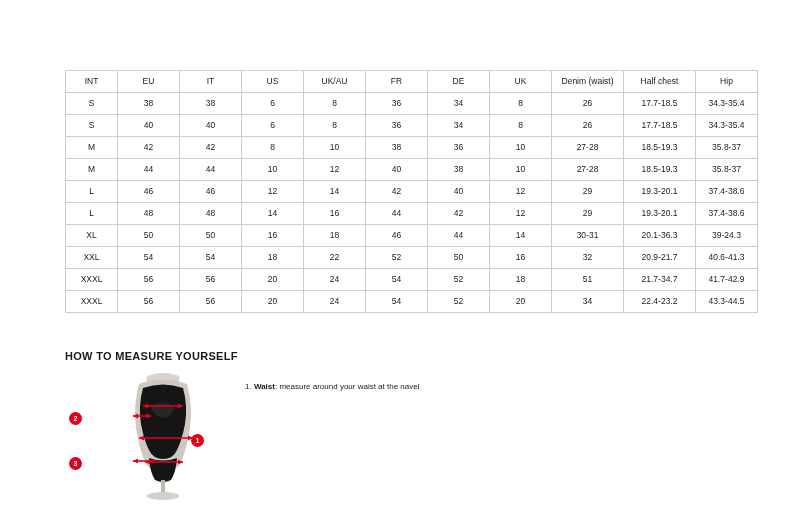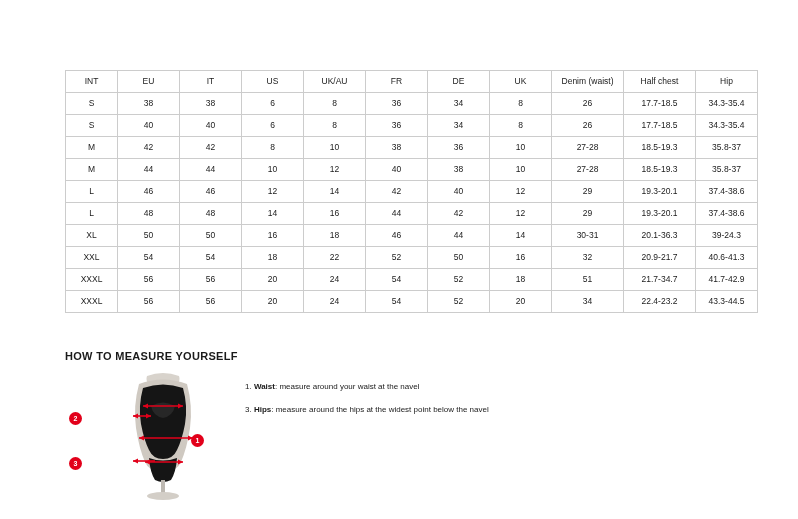--- a/index.html
+++ b/index.html
@@ -337,22 +337,18 @@
         <div class="badge badge-1">1</div>
         <div class="badge badge-2">2</div>
         <div class="badge badge-3">3</div>
       </div>
 
       <div class="notes">
         <div class="note">
           <span>1.</span>
           <b>Waist</b><span>: measure around your waist at the navel</span>
         </div>
-        <div class="note">
-          <span>3.</span>
-          <b>Hips</b><span>: measure around the hips at the widest point below the navel</span>
-        </div>
       </div>
 
     </div>
   </div>
 
 </div>
 
 </body></html>

